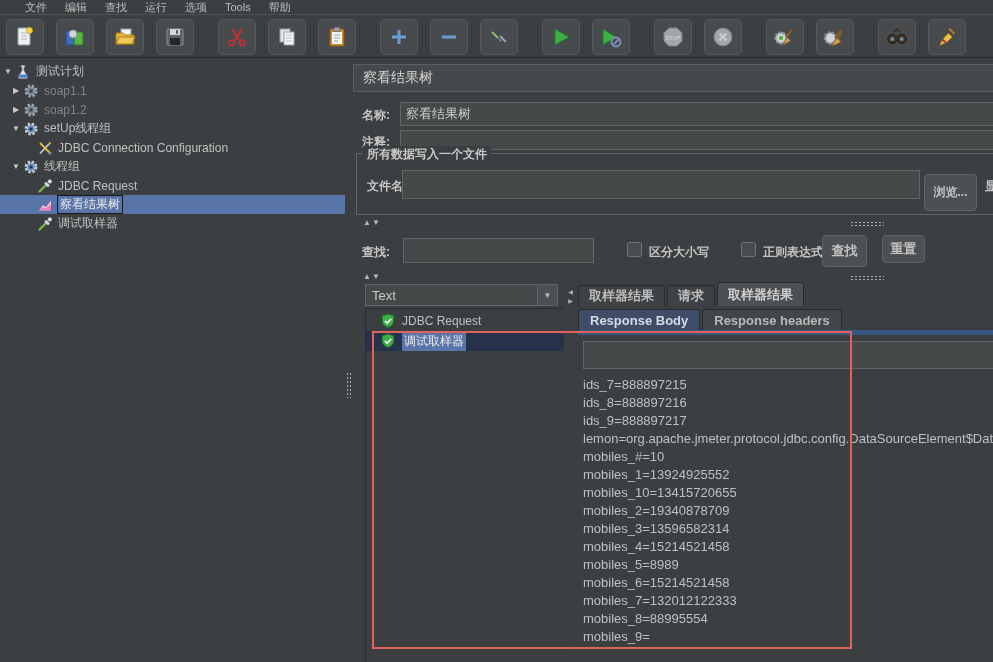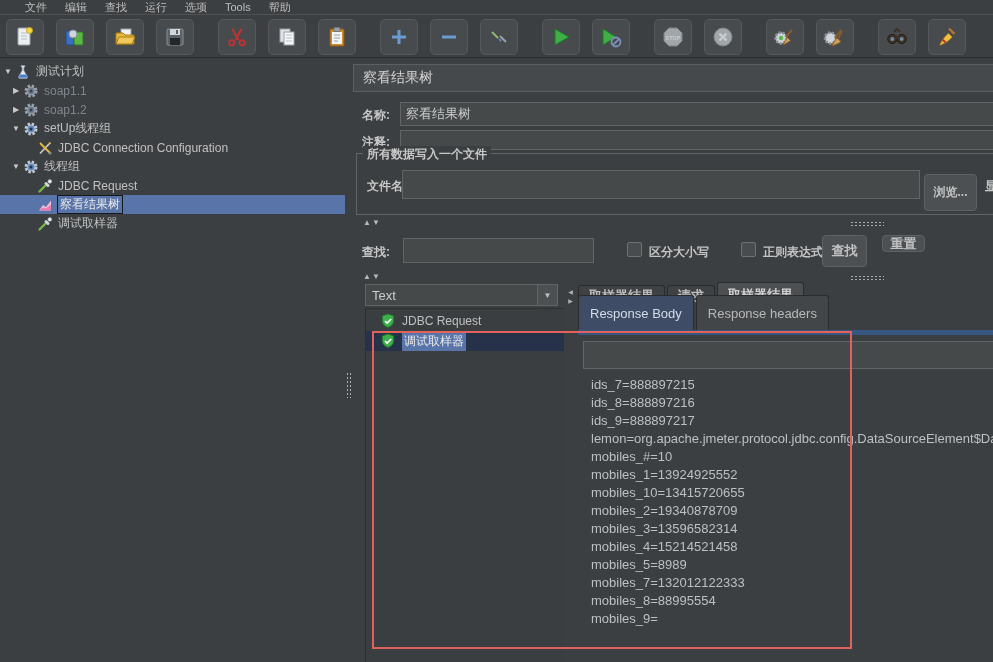--- a/index.html
+++ b/index.html
@@ -78,30 +78,30 @@
   .result-row.selected .result-label { background:#5974a9; color:#e9e9e9; padding:1px 2px; }
   .mini-split { position:absolute; left:213px; top:6px; width:9px; height:26px;
     display:flex; flex-direction:column; align-items:center; gap:2px;
     font-size:6px; color:#b0b0b0; }
   .tabs { position:absolute; left:225px; top:0; right:0; height:24px; display:flex; align-items:flex-end; }
   .tab { height:21px; padding:0 10px; margin-right:2px; display:flex; align-items:center;
     background:#3f4244; border:1px solid #2b2b2b; border-bottom:none;
     border-radius:3px 3px 0 0; font-size:13px; font-weight:bold; color:#bcbcbc; white-space:nowrap; }
   .tab.selected { height:24px; background:#4c5053; color:#cfcfcf; }
   .subtabs { position:absolute; left:225px; top:25px; right:0; height:23px; display:flex; align-items:flex-end; }
-  .subtab { height:35px; padding:4px 11px; margin-right:2px; display:flex; align-items:center;
+  .subtab { height:21px; padding:4px 11px; margin-right:2px; display:flex; align-items:center;
     background:#434648; border:1px solid #2b2b2b; border-bottom:none;
-    border-radius:3px 3px 0 0; font-size:13px; font-weight:normal; color:#b8b8b8; white-space:nowrap; }
+    border-radius:3px 3px 0 0; font-size:13px; font-weight:bold; color:#b8b8b8; white-space:nowrap; }
   .subtab.selected { background:#3e4c66; color:#d4dbe8; }
   .tabband { position:absolute; left:225px; top:48px; right:0; height:5px; background:#365880; }
   .resp-box { position:absolute; left:230px; top:59px; right:-2px; height:28px;
     background:#45494a; border:1px solid #646464; }
   .resp-lines { position:absolute; left:230px; top:94px; right:0; bottom:0;
     overflow:hidden; font-size:13px; color:#bcc0c3; }
-  .resp-line { height:18px; line-height:18px; white-space:nowrap;margin-left:8px; }
+  .resp-line { height:18px; line-height:18px; white-space:nowrap; }
   
   .red-rect { position:absolute; left:372px; top:331px; width:480px; height:318px;
     border:2px solid #e0625a; pointer-events:none; }
 </style>
 </head>
 <body>
 
 <div class="root">
 
   <div class="menubar">
@@ -407,21 +407,21 @@
       <div class="grip"></div>
     </div>
 
     <div class="frow-label" style="left:9px; top:186px;">查找:</div>
     <input class="tinput" style="position: absolute; left: 50px; top: 180px; width: 191px; height: 25px;" value="">
     <div class="checkbox" style="left:274px; top:184px;"></div>
     <div class="chk-label" style="left:296px; top:186px;text-align:center;">区分大小写</div>
     <div class="checkbox" style="left:388px; top:184px;"></div>
     <div class="chk-label" style="left:410px; top:186px;text-align:center;">正则表达式</div>
     <div class="btn" style="position:absolute; left:469px; top:177px; width:45px; height:32px;">查找</div>
-    <div class="btn" style="position:absolute; left:529px; top:177px; width:43px; height:17px;">重置</div>
+    <div class="btn" style="position:absolute; left:529px; top:177px; width:43px; height:28px;">重置</div>
 
     <div class="hsplit" style="top:214px;">
       <span class="arrows">▲▼</span>
       <div class="grip"></div>
     </div>
 
     <div class="lower">
       <div class="combo">
         <div class="combo-value">Text</div>
         <div class="combo-arrow">▼</div>
@@ -462,20 +462,21 @@
           <div class="resp-line">ids_8=888897216</div>
           <div class="resp-line">ids_9=888897217</div>
           <div class="resp-line">lemon=org.apache.jmeter.protocol.jdbc.config.DataSourceElement$DataSo</div>
           <div class="resp-line">mobiles_#=10</div>
           <div class="resp-line">mobiles_1=13924925552</div>
           <div class="resp-line">mobiles_10=13415720655</div>
           <div class="resp-line">mobiles_2=19340878709</div>
           <div class="resp-line">mobiles_3=13596582314</div>
           <div class="resp-line">mobiles_4=15214521458</div>
           <div class="resp-line">mobiles_5=8989</div>
+          <div class="resp-line">mobiles_6=15214521458</div>
           <div class="resp-line">mobiles_7=132012122333</div>
           <div class="resp-line">mobiles_8=88995554</div>
           <div class="resp-line">mobiles_9=</div>
         </div>
     </div>
   </div>
 
   <div class="red-rect"></div>
 </div>
 

